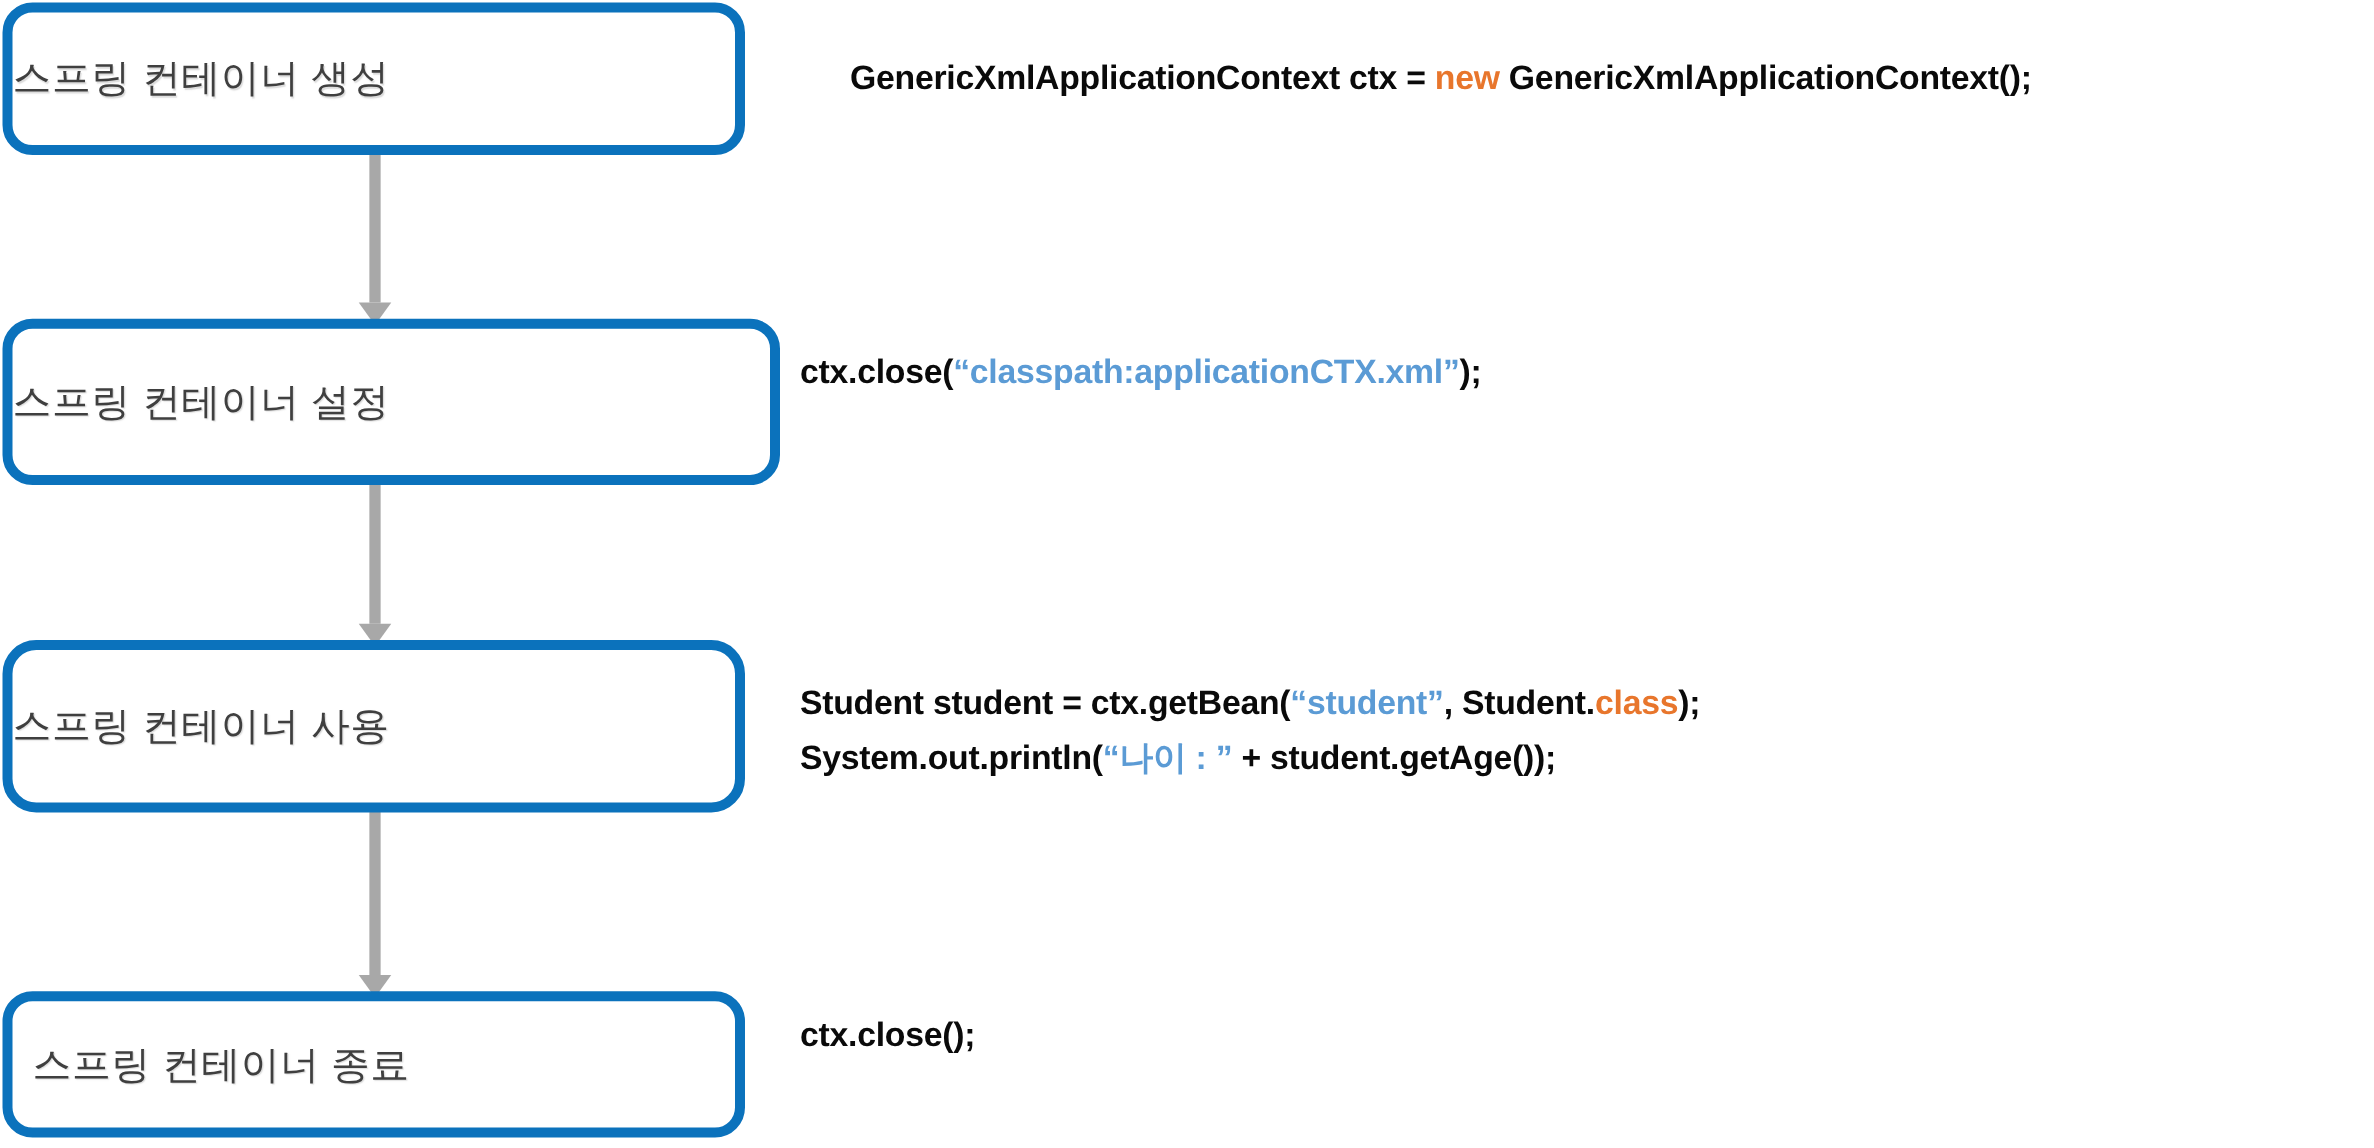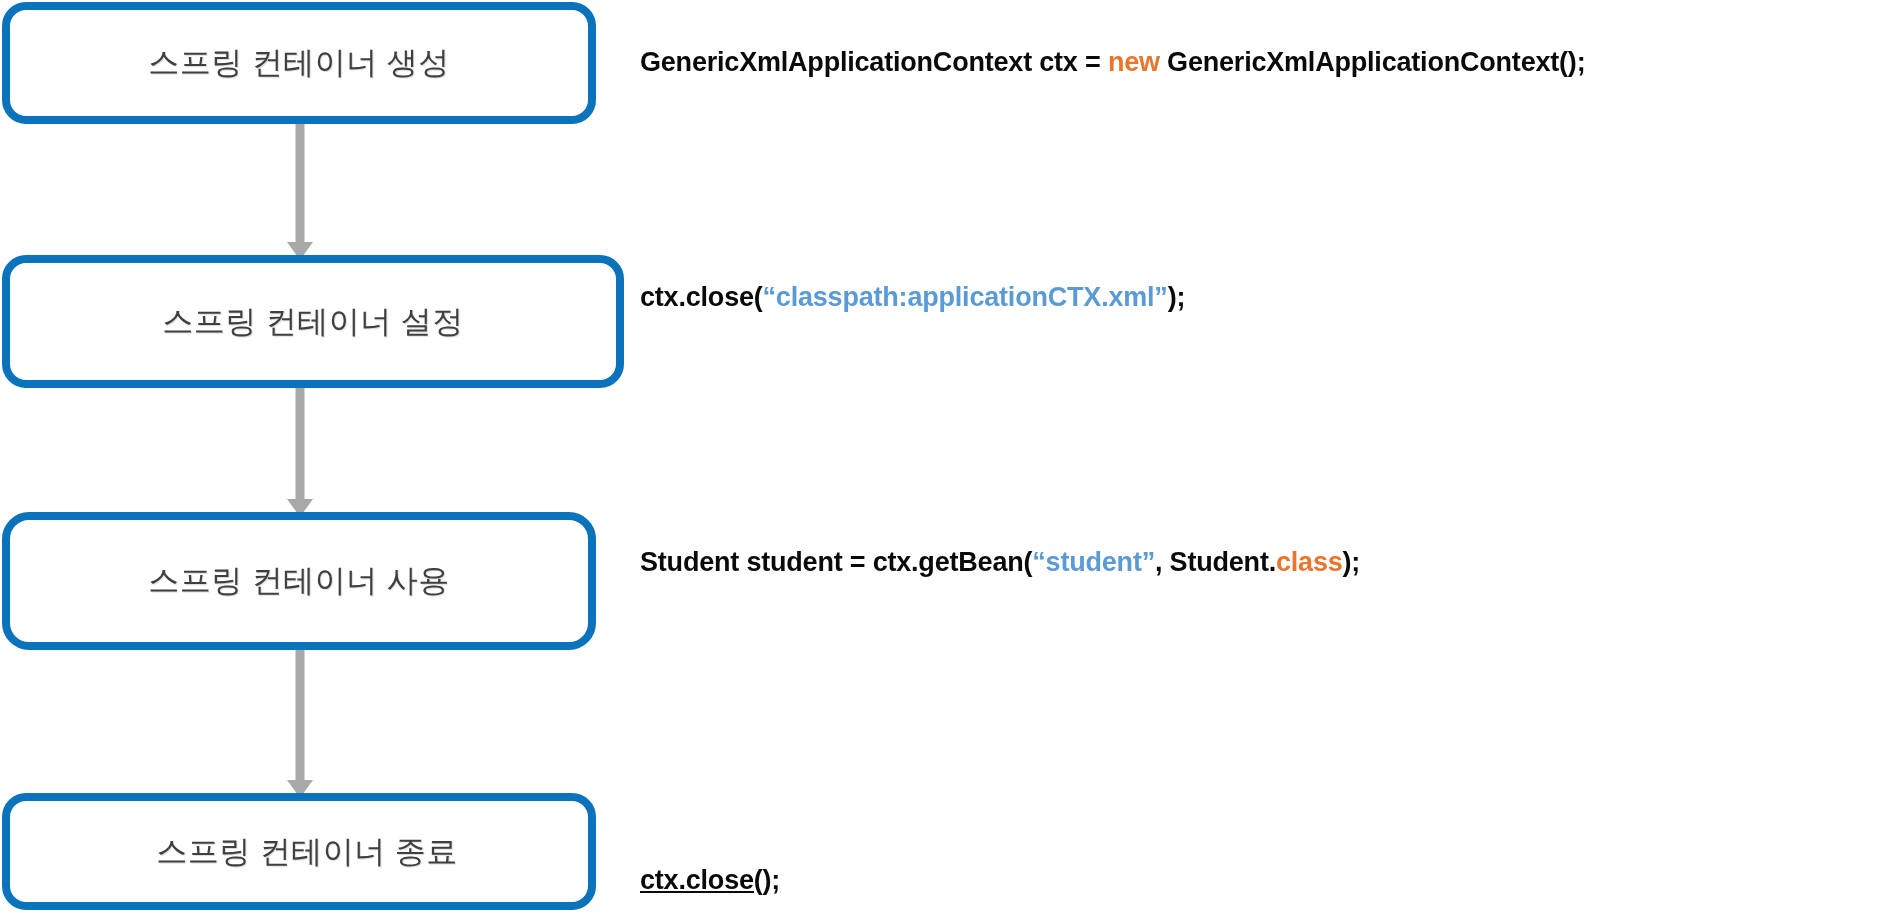--- a/index.html
+++ b/index.html
@@ -24,21 +24,20 @@
 
   
   .flow-box {
     position: absolute;
     box-sizing: border-box;
     background: #ffffff;
     border: 8px solid #0b72bc;
     border-radius: 24px;
     display: flex;
     align-items: center;
-    justify-content: center;
     z-index: 3;
   }
   .flow-box-label {
     font-size: 31px;
     font-weight: 400;
     color: #3f3f3f;
     letter-spacing: 0.5px;
     text-shadow: 1px 1px 1px rgba(150,150,150,0.35);
     white-space: nowrap;
     line-height: 1.2;
@@ -91,25 +90,25 @@
     line-height: 44px;
     color: #0a0a0a;
     white-space: nowrap;
     letter-spacing: -0.2px;
     z-index: 2;
   }
   .code-line { white-space: nowrap; }
   .tok-kw  { color: #e8762c; }
   .tok-str { color: #5b9bd5; text-align: center; }
 
-  #code-0 { top: 40px;  }
+  #code-0 { top: 40px; margin-left: 40px;  }
   #code-1 { top: 275px; }
   #code-1 .gap { height: 34px; }
   #code-2 { top: 540px; }
-  #code-3 { top: 858px; text-decoration: underline; }
+  #code-3 { top: 806px; }
 </style>
 </head>
 <body>
 
 <div id="diagram">
 
   <div class="flow-box" id="box-0">
     <span class="flow-box-label">스프링 컨테이너 생성</span>
   </div>
 
@@ -144,19 +143,20 @@
       <div class="code-line"><span>GenericXmlApplicationContext ctx = </span><span class="tok-kw">new</span><span> GenericXmlApplicationContext();</span></div>
     </div>
 
   <div class="code-block" id="code-1">
       <div class="code-line"><span>ctx.close(</span><span class="tok-str">“classpath:applicationCTX.xml”</span><span>);</span></div>
       <div class="gap"></div>
     </div>
 
   <div class="code-block" id="code-2">
       <div class="code-line"><span>Student student = ctx.getBean(</span><span class="tok-str">“student”</span><span>, Student.</span><span class="tok-kw">class</span><span>);</span></div>
+      <div class="code-line"><span>System.out.println(</span><span class="tok-str">“나이 : ”</span><span> + student.getAge());</span></div>
     </div>
 
   <div class="code-block" id="code-3">
       <div class="code-line"><span>ctx.close();</span></div>
     </div>
 
 </div>
 
 </body></html>

